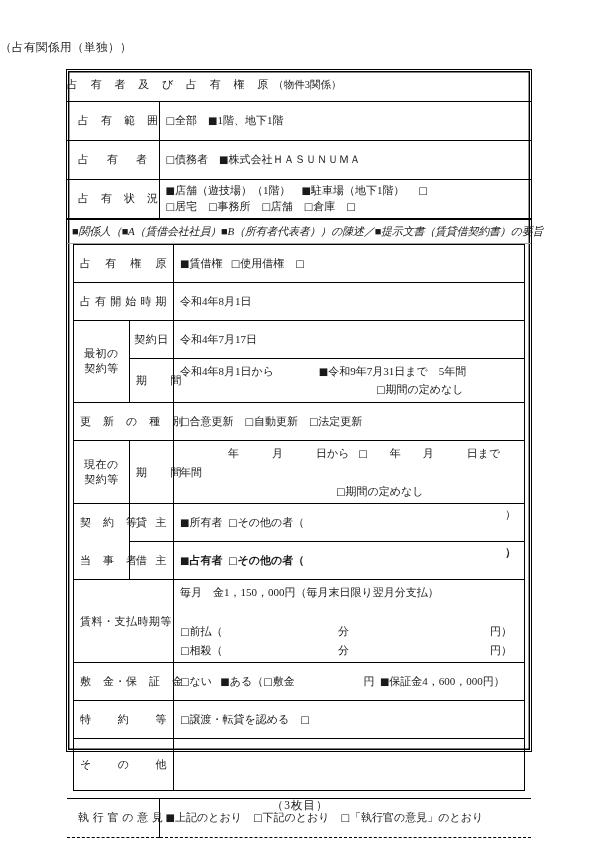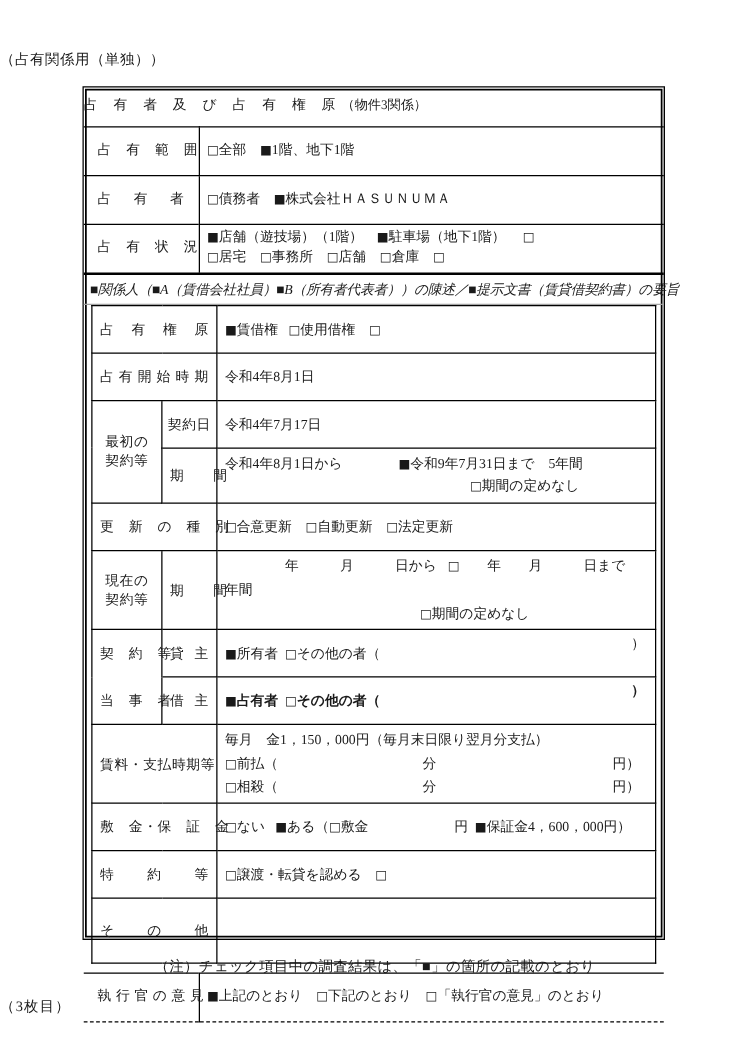--- a/index.html
+++ b/index.html
@@ -90,21 +90,21 @@
   .cb{font-family:"DejaVu Sans",sans-serif;font-size:10px;}
 
   .line2{line-height:1.7;}
 
   .note{
     position:absolute;left:0;top:766px;width:600px;
     text-align:center;font-size:11.5px;letter-spacing:.3px;
   }
   .pageno{
     position:absolute;left:0;top:798px;width:600px;
-    font-size:11.5px;letter-spacing:1px;
+    text-align:center;font-size:11.5px;letter-spacing:1px;
   }
 </style>
 </head>
 <body>
 
 <div class="page">
 
   <div class="doc-kind">（占有関係用（単独））</div>
 
   <div class="frame">
@@ -272,21 +272,21 @@
             <span style="position:absolute;right:8px;top:3px;">）</span>
           </td>
         </tr>
 
         <tr>
           <td colspan="2" class="lbl">
             <span class="lbl-sp2">賃料・支払時期等</span>
           </td>
           <td class="val line2">
             <div>毎月　金1，150，000円（毎月末日限り翌月分支払）</div>
-            <div style="position:relative;">
+            <div style="position:relative;margin-top:20px;">
               <span class="cb">□</span><span>前払（</span>
               <span style="position:absolute;left:158px;">分</span>
               <span style="position:absolute;right:6px;">円）</span>
             </div>
             <div style="position:relative;">
               <span class="cb">□</span><span>相殺（</span>
               <span style="position:absolute;left:158px;">分</span>
               <span style="position:absolute;right:6px;">円）</span>
             </div>
           </td>
@@ -340,16 +340,15 @@
           &nbsp;&nbsp;&nbsp;<span class="cb">□</span><span>「執行官の意見」のとおり</span>
         </td>
       </tr>
     </tbody>
       </table>
 
     <div style="height:90px"></div>
 
   </div>
 
-  <div class="note">（注）チェック項目中の調査結果は、「■」の箇所の記載のとおり</div>
   <div class="pageno">（3枚目）</div>
 
 </div>
 
 </body></html>

